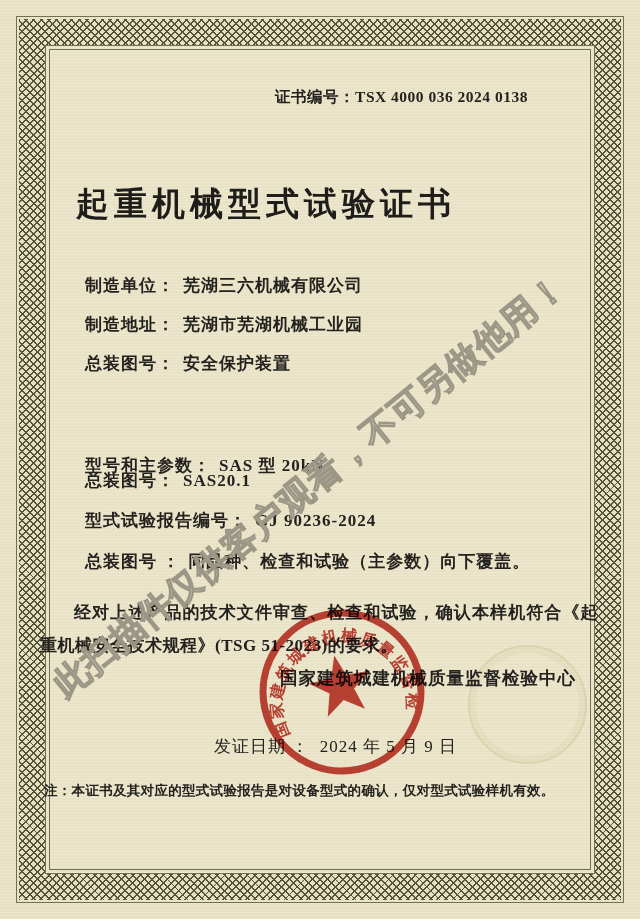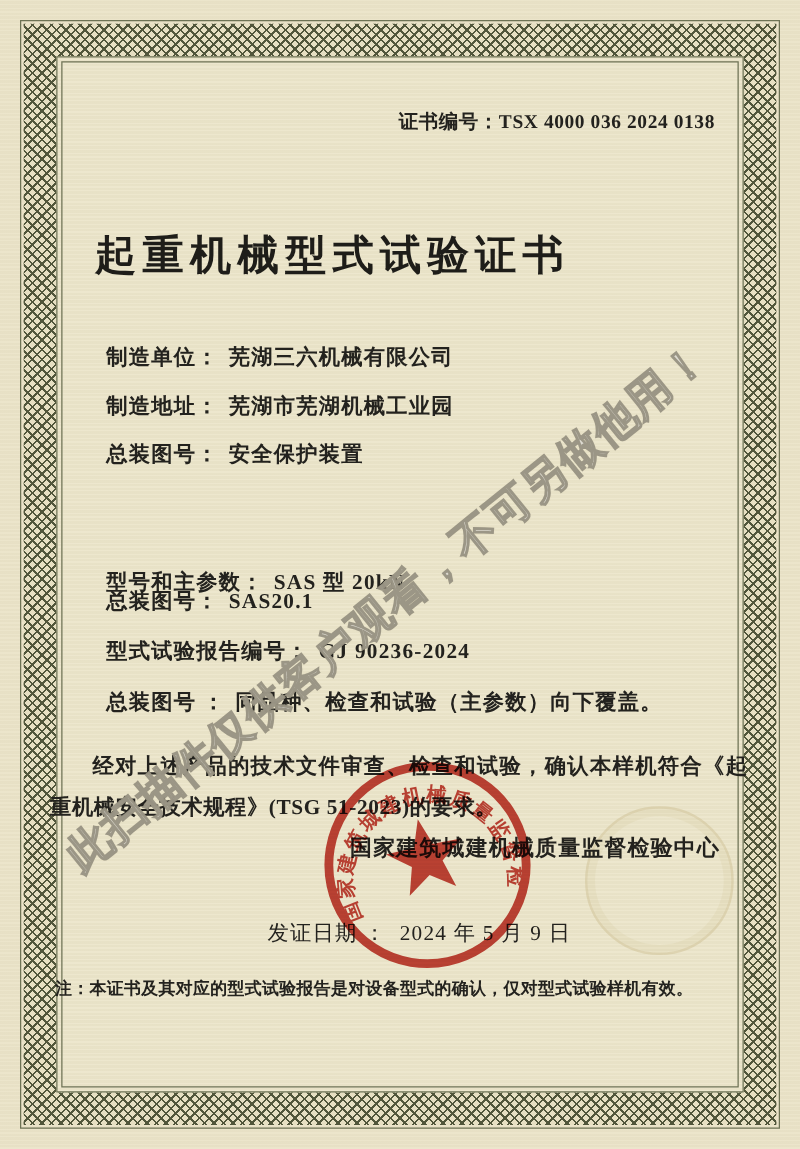--- a/index.html
+++ b/index.html
@@ -61,21 +61,21 @@
     border-radius:50%;
     border:2px solid rgba(195,178,125,0.35);
     box-shadow:inset 0 0 0 6px rgba(195,178,125,0.12);
     pointer-events:none;
   }
   
   .cert-number{
     position:absolute;top:87px;left:0;width:528px;
     text-align:right;
     font-size:15.5px;font-weight:bold;color:#23221e;
-    letter-spacing:0.5px;white-space:nowrap;padding-left:44px;
+    letter-spacing:0.5px;white-space:nowrap;
   }
   .title{
     position:absolute;top:182px;left:0;width:532px;
     text-align:center;
     font-size:33px;font-weight:bold;color:#1e1d19;
     letter-spacing:5px;
   }
   .field{
     position:absolute;left:85px;
     font-size:17px;font-weight:bold;color:#23221e;

